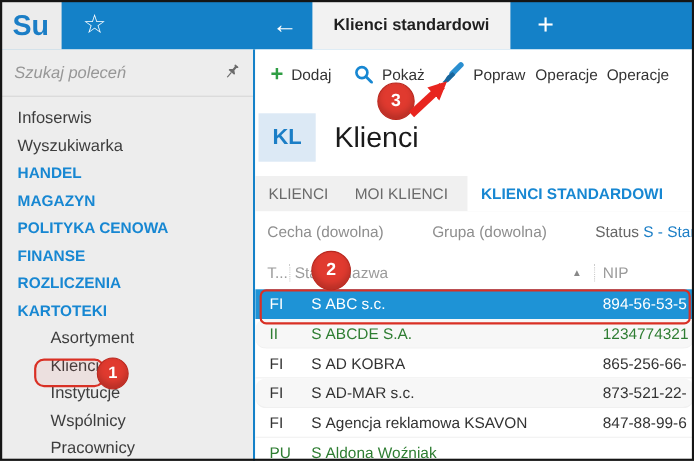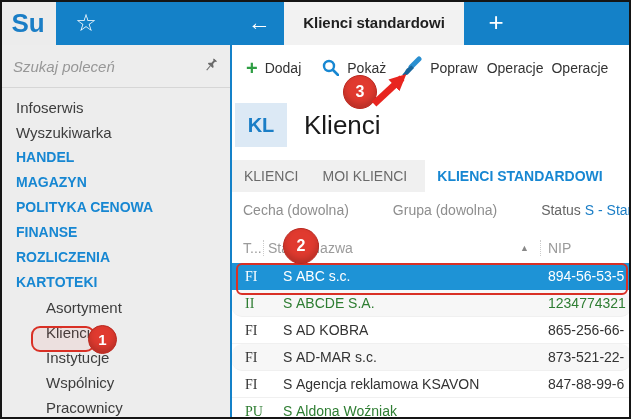--- a/index.html
+++ b/index.html
@@ -74,21 +74,21 @@
   .vsep{position:absolute;top:7px;height:16px;width:0;border-left:1px dotted #ccc;}
   .vs1{left:31px;} .vs2{left:68px;} .vs3{left:308px;}
 
   .tbody{position:absolute;left:0;top:218px;width:399px;}
   .row{position:relative;height:27px;line-height:27px;font-size:14px;color:#333;
        border-bottom:1px solid #f0f0f0;box-sizing:border-box;cursor:pointer;}
   .row.striped{background:#f7f7f7;border-radius:10px;}
   .row.green{color:#2e7d32;}
   .row.selected{background:#1e93d6;color:#fff;border-bottom:none;}
   .cell{position:absolute;top:0;white-space:nowrap;}
-  .c-t{left:13px;font-family:Liberation Serif, serif;} .c-st{left:51px;} .c-name{left:64px;} .c-nip{left:316px;}
+  .c-t{left:13px;} .c-st{left:51px;} .c-name{left:64px;} .c-nip{left:316px;}
 
   
   .annotations{position:absolute;left:0;top:0;width:631px;height:419px;pointer-events:none;z-index:40;}
   .ann-circle{position:absolute;border-radius:50%;background:#e03a2f;border:1px solid #b8281f;
               box-sizing:border-box;display:flex;align-items:center;justify-content:center;
               color:#fff;font-weight:700;font-size:16px;
               box-shadow:inset 0 -4px 6px rgba(0,0,0,.18);}
   .c1{left:88px;top:325px;width:29px;height:29px;font-size:15px;}
   .c2{left:283px;top:228px;width:36px;height:36px;}
   .c3{left:343px;top:75px;width:34px;height:34px;}

